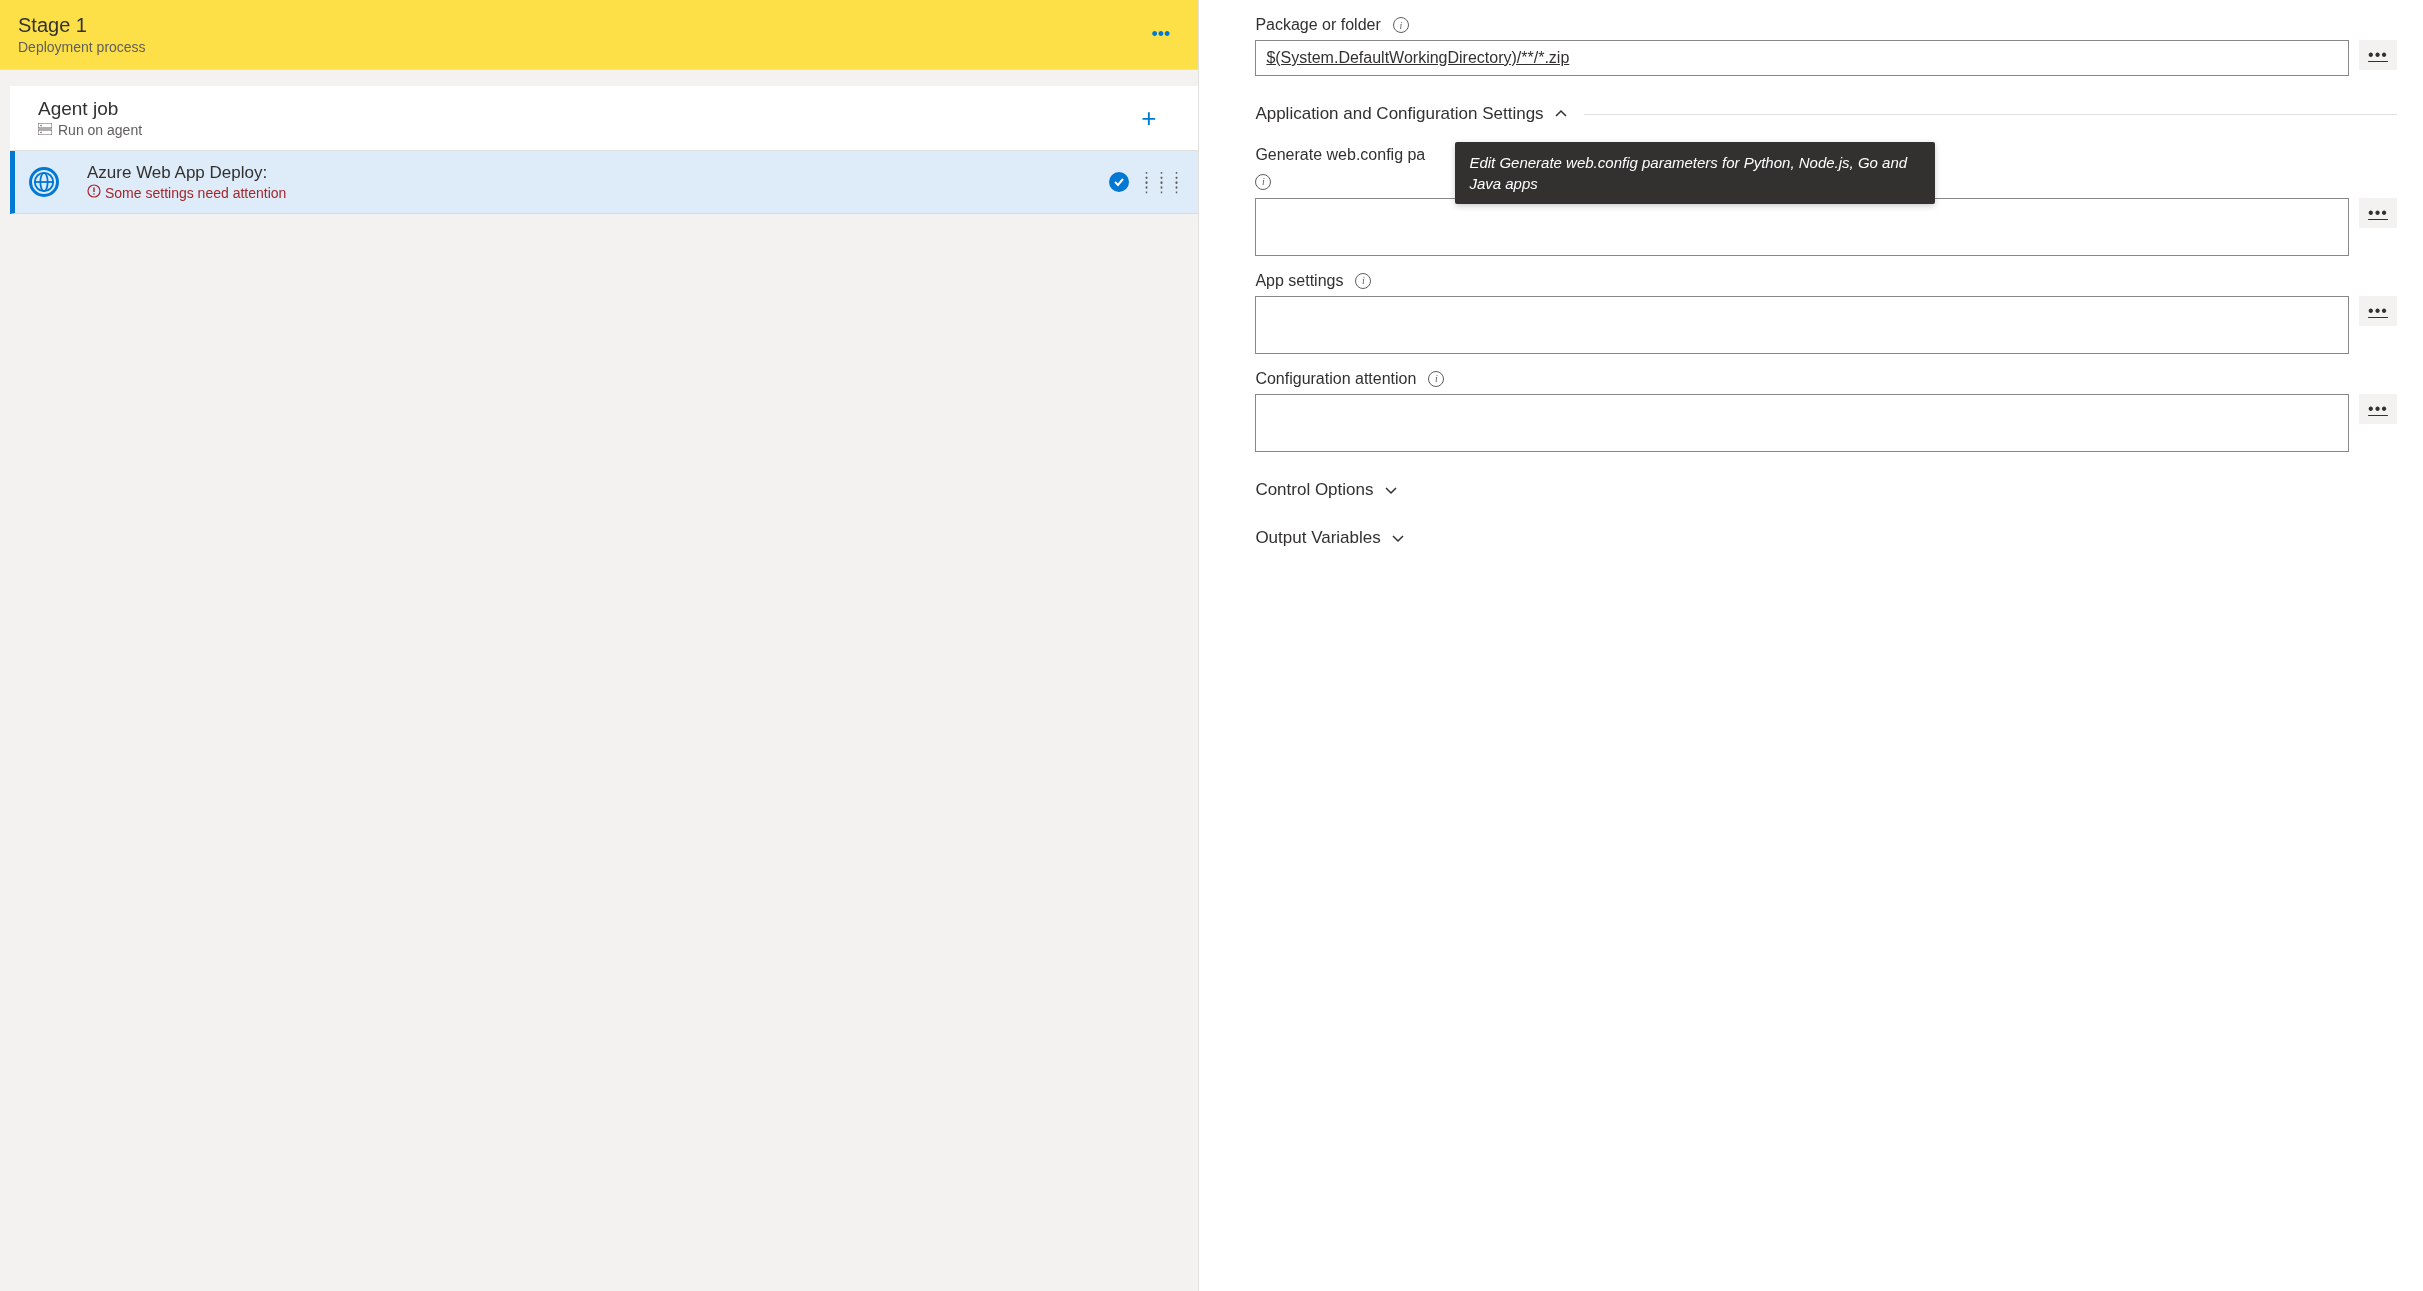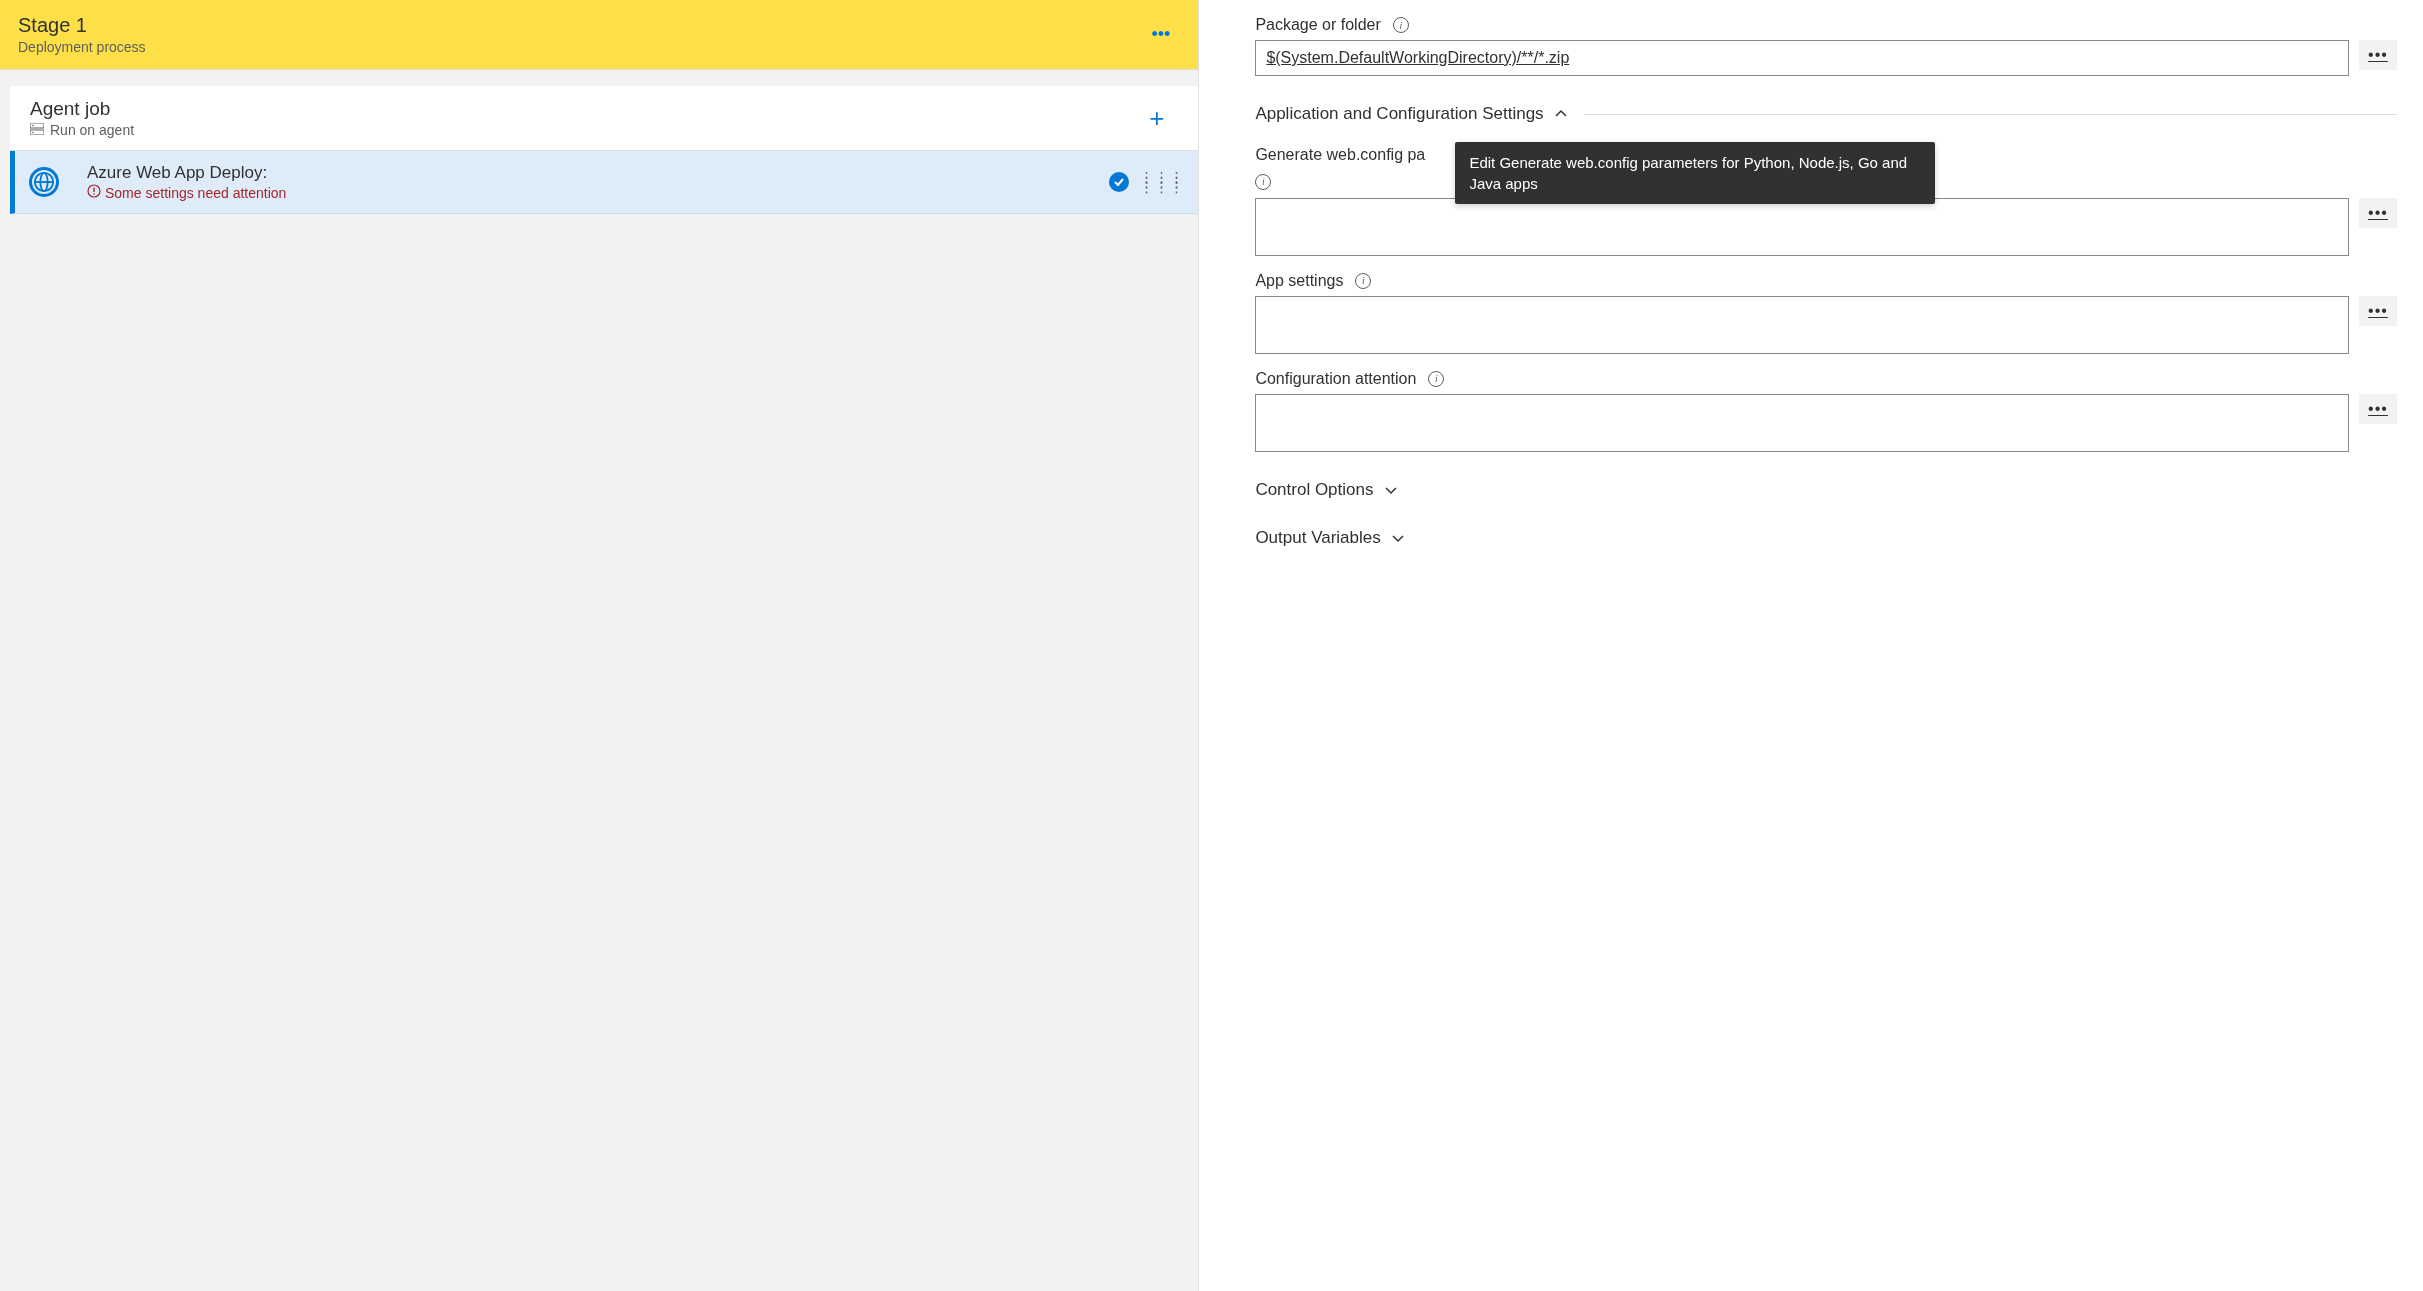--- a/index.html
+++ b/index.html
@@ -51,21 +51,21 @@
     .stage-header .more-btn {
       color: #0078d4;
       font-size: 18px;
       cursor: pointer;
       padding: 4px 10px;
     }
     
     .agent-card {
       background: #ffffff;
       margin: 16px 0 0 10px;
-      padding: 12px 20px;
+      padding: 12px 28px;
       border-bottom: 1px solid #e1dfdd;
       display: flex;
       align-items: center;
       justify-content: space-between;
     }
     .agent-card .texts .title {
       font-size: 19px;
       font-weight: 400;
       color: #323130;
     }
@@ -237,20 +237,21 @@
       position: absolute;
       background: #323130;
       color: #ffffff;
       padding: 10px 14px;
       font-size: 15px;
       border-radius: 2px;
       max-width: 480px;
       z-index: 100;
       line-height: 1.4;
       box-shadow: 0 2px 6px rgba(0,0,0,0.2);
+      font-style: italic;
     }
     .webconfig-label-row {
       display: flex;
       align-items: center;
       gap: 12px;
       margin-top: 22px;
     }
     .webconfig-info-row {
       margin-top: 8px;
       margin-bottom: 8px;

